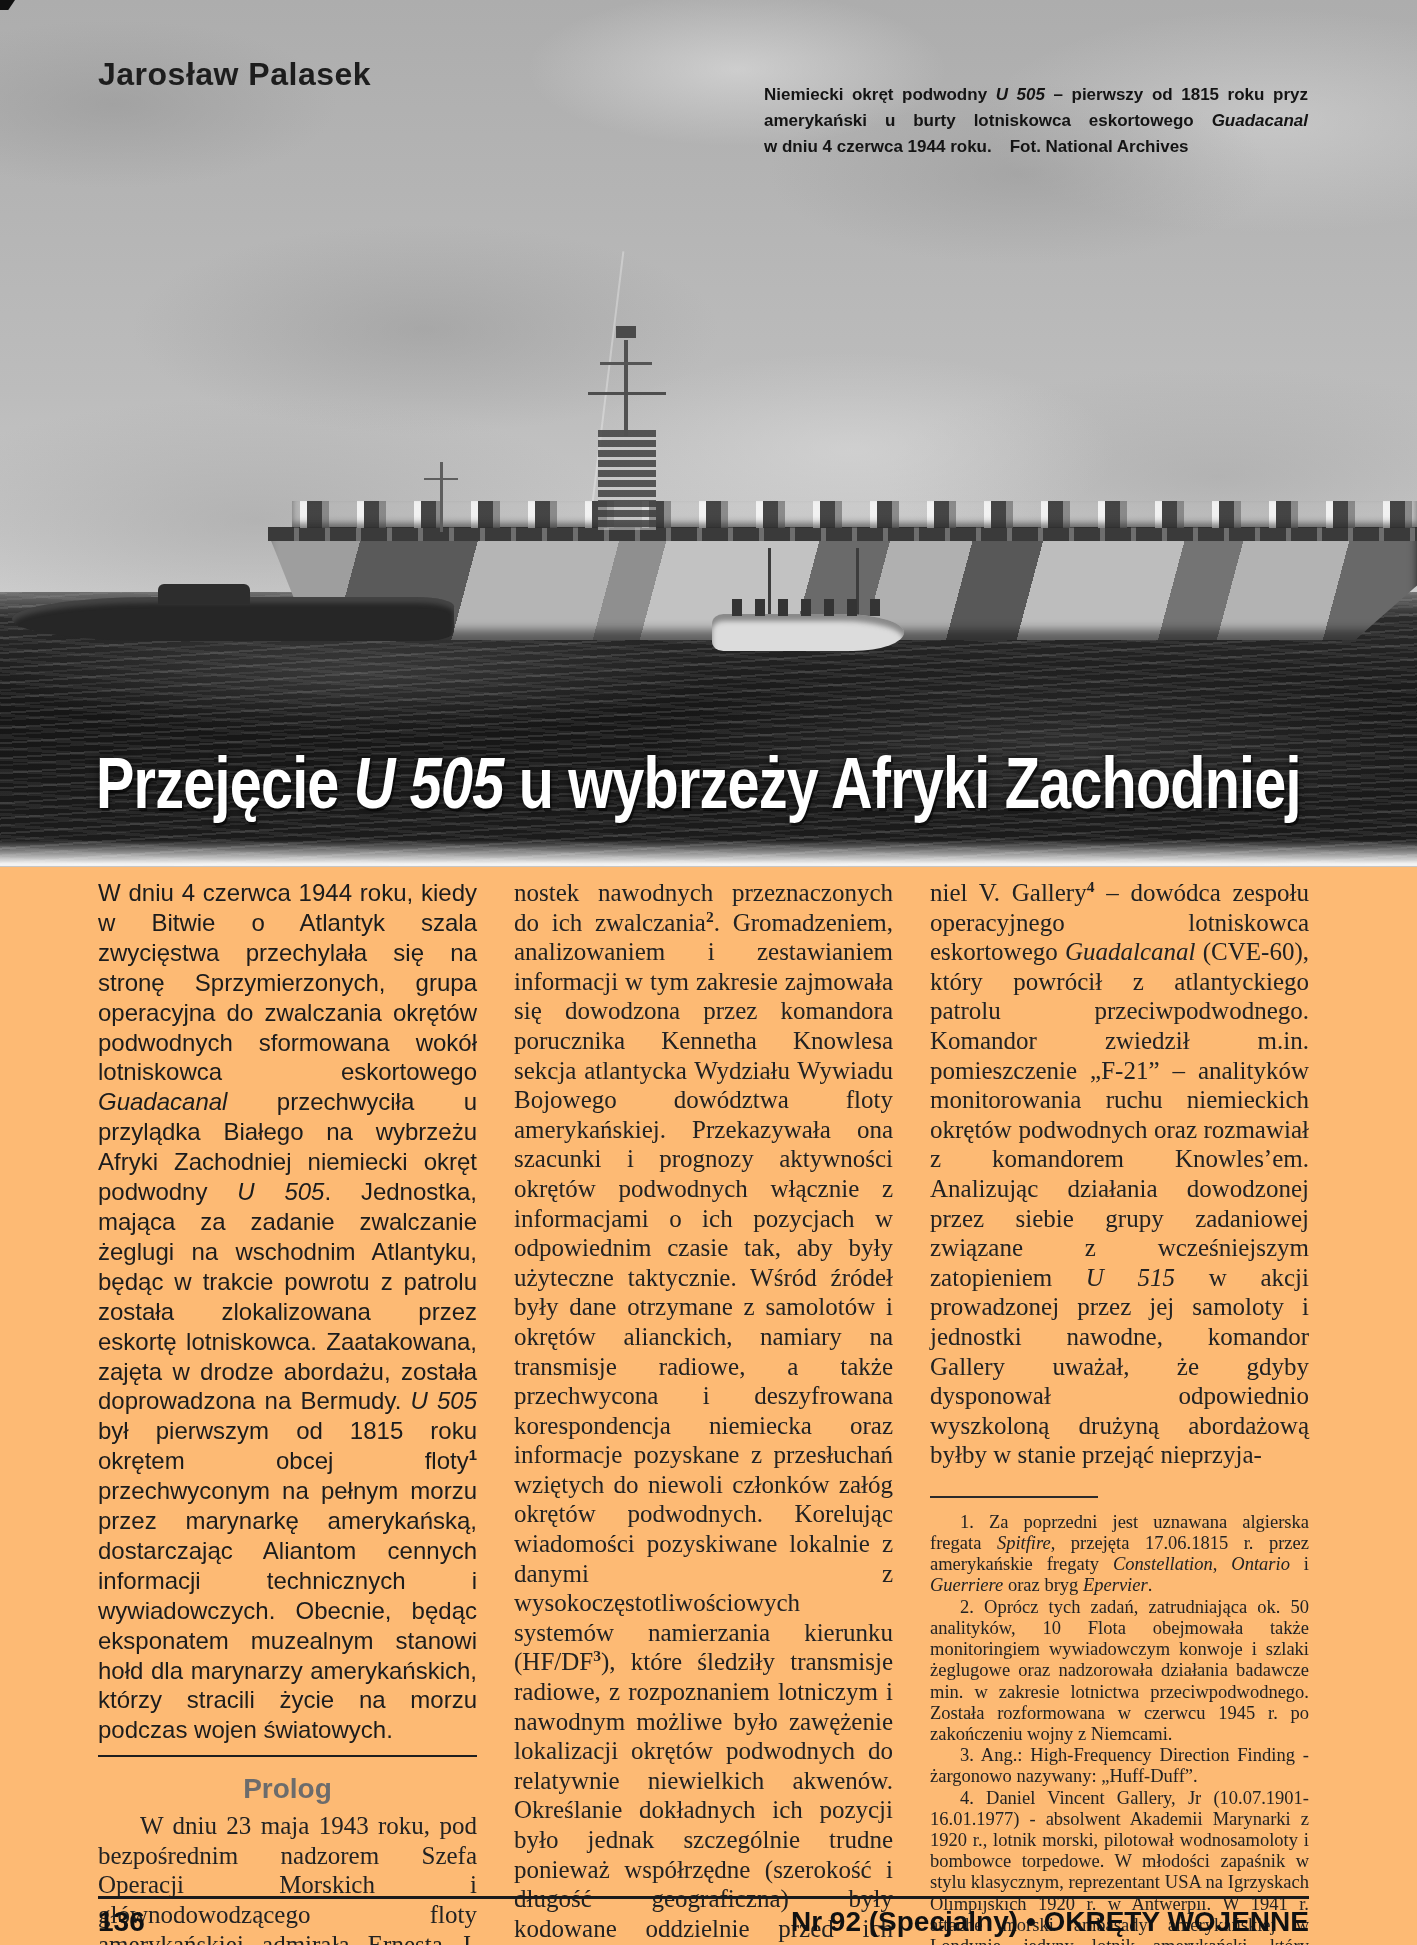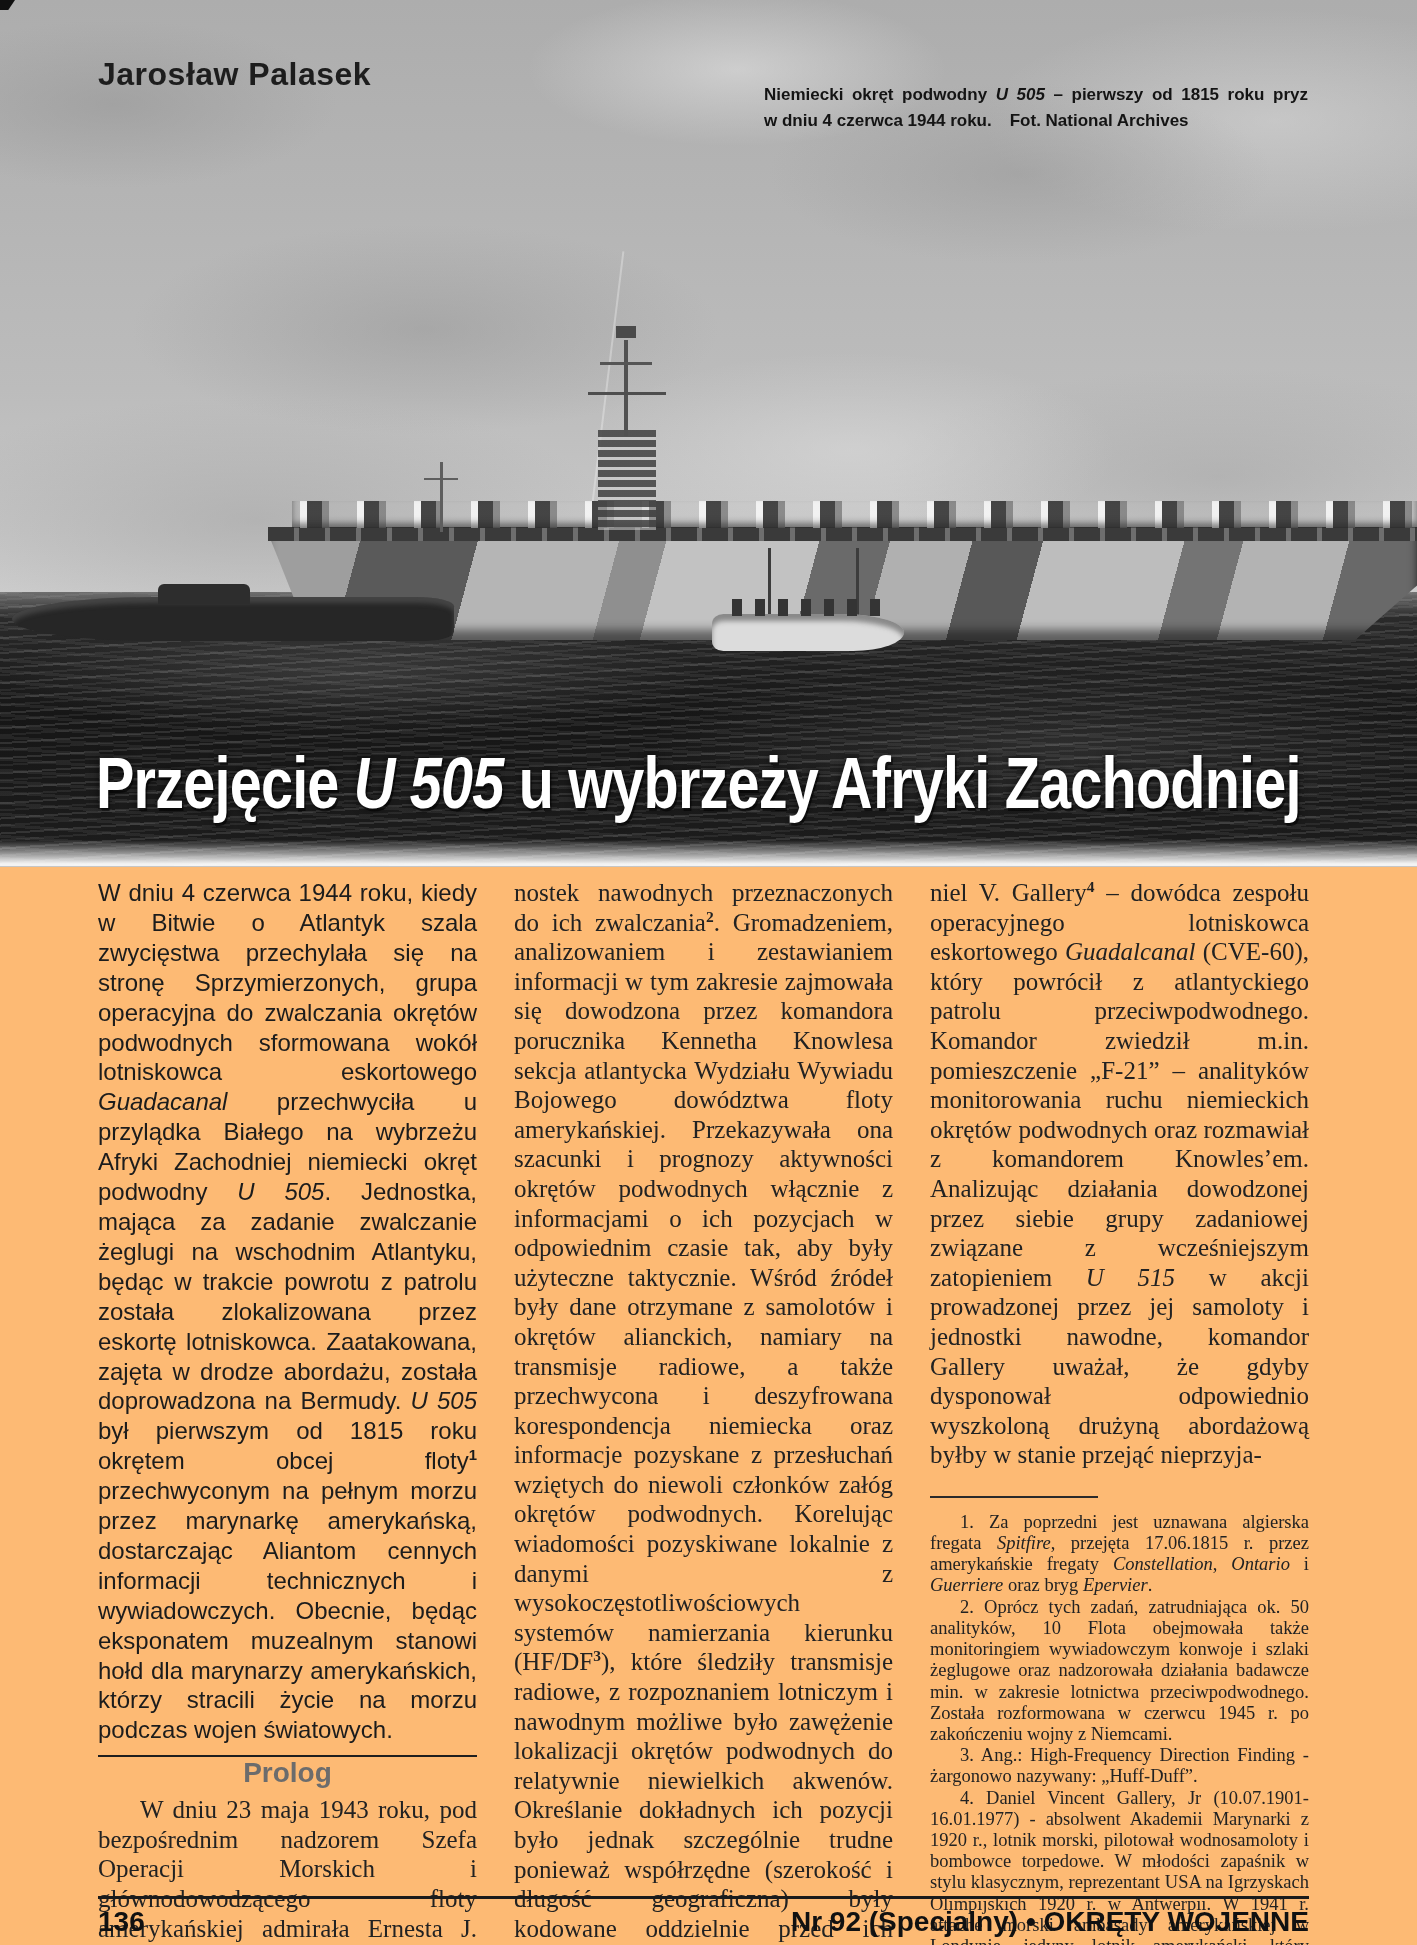--- a/index.html
+++ b/index.html
@@ -83,21 +83,21 @@
 
   
   .columns{position:absolute;left:98px;top:878px;width:1211px;height:1000px;}
   .col{position:absolute;top:0;width:379px;}
   .col1{left:0;}
   .col2{left:416px;}
   .col3{left:832px;}
   .lead{font-family:"Liberation Sans",sans-serif;font-size:24px;line-height:29.9px;color:#1c1c1c;
     text-align:justify;}
   .divider{width:100%;height:2px;background:#1f1f1f;margin-top:10px;}
-  .sec-heading{margin-top:0;text-align:center;font-size:28px;font-weight:700;color:#6c6c6c;
+  .sec-heading{margin-top:16px;text-align:center;font-size:28px;font-weight:700;color:#6c6c6c;
     font-family:"Liberation Sans",sans-serif;}
   .serif{font-family:"Liberation Serif",serif;font-size:25px;line-height:29.6px;color:#222222;
     text-align:justify;}
   .indent{text-indent:42px;}
   .col1 .serif{margin-top:6px;}
   .fn-divider{width:168px;height:2px;background:#2a2a2a;margin:26px 0 14px 0;}
   .footnotes{font-family:"Liberation Serif",serif;font-size:18.5px;line-height:21.2px;color:#222;
     text-align:justify;}
   .footnote{text-indent:30px;}
   .it{font-style:italic;}
@@ -133,20 +133,21 @@
     <div class="davit-b"></div>
     <div class="boat"></div>
     <div class="boat-crew"></div>
     <div class="photo-fade"></div>
     <div class="corner-mark"></div>
 
     <div class="byline">Jarosław Palasek</div>
 
     <div class="photo-caption">
       <div class="cap-line"><span>Niemiecki okręt podwodny </span><span class="it">U 505</span><span> – pierwszy od 1815 roku pryz</span></div>
+      <div class="cap-line"><span>amerykański u burty lotniskowca eskortowego </span><span class="it">Guadacanal</span></div>
       <div class="cap-line3">
         <span>w dniu 4 czerwca 1944 roku.</span>
         <span>Fot. National Archives</span>
       </div>
     </div>
 
     <div class="main-title"><span>Przejęcie </span><span class="it">U 505</span><span> u wybrzeży Afryki Zachodniej</span></div>
   </div>
   <div class="photo-rule"></div>
 

